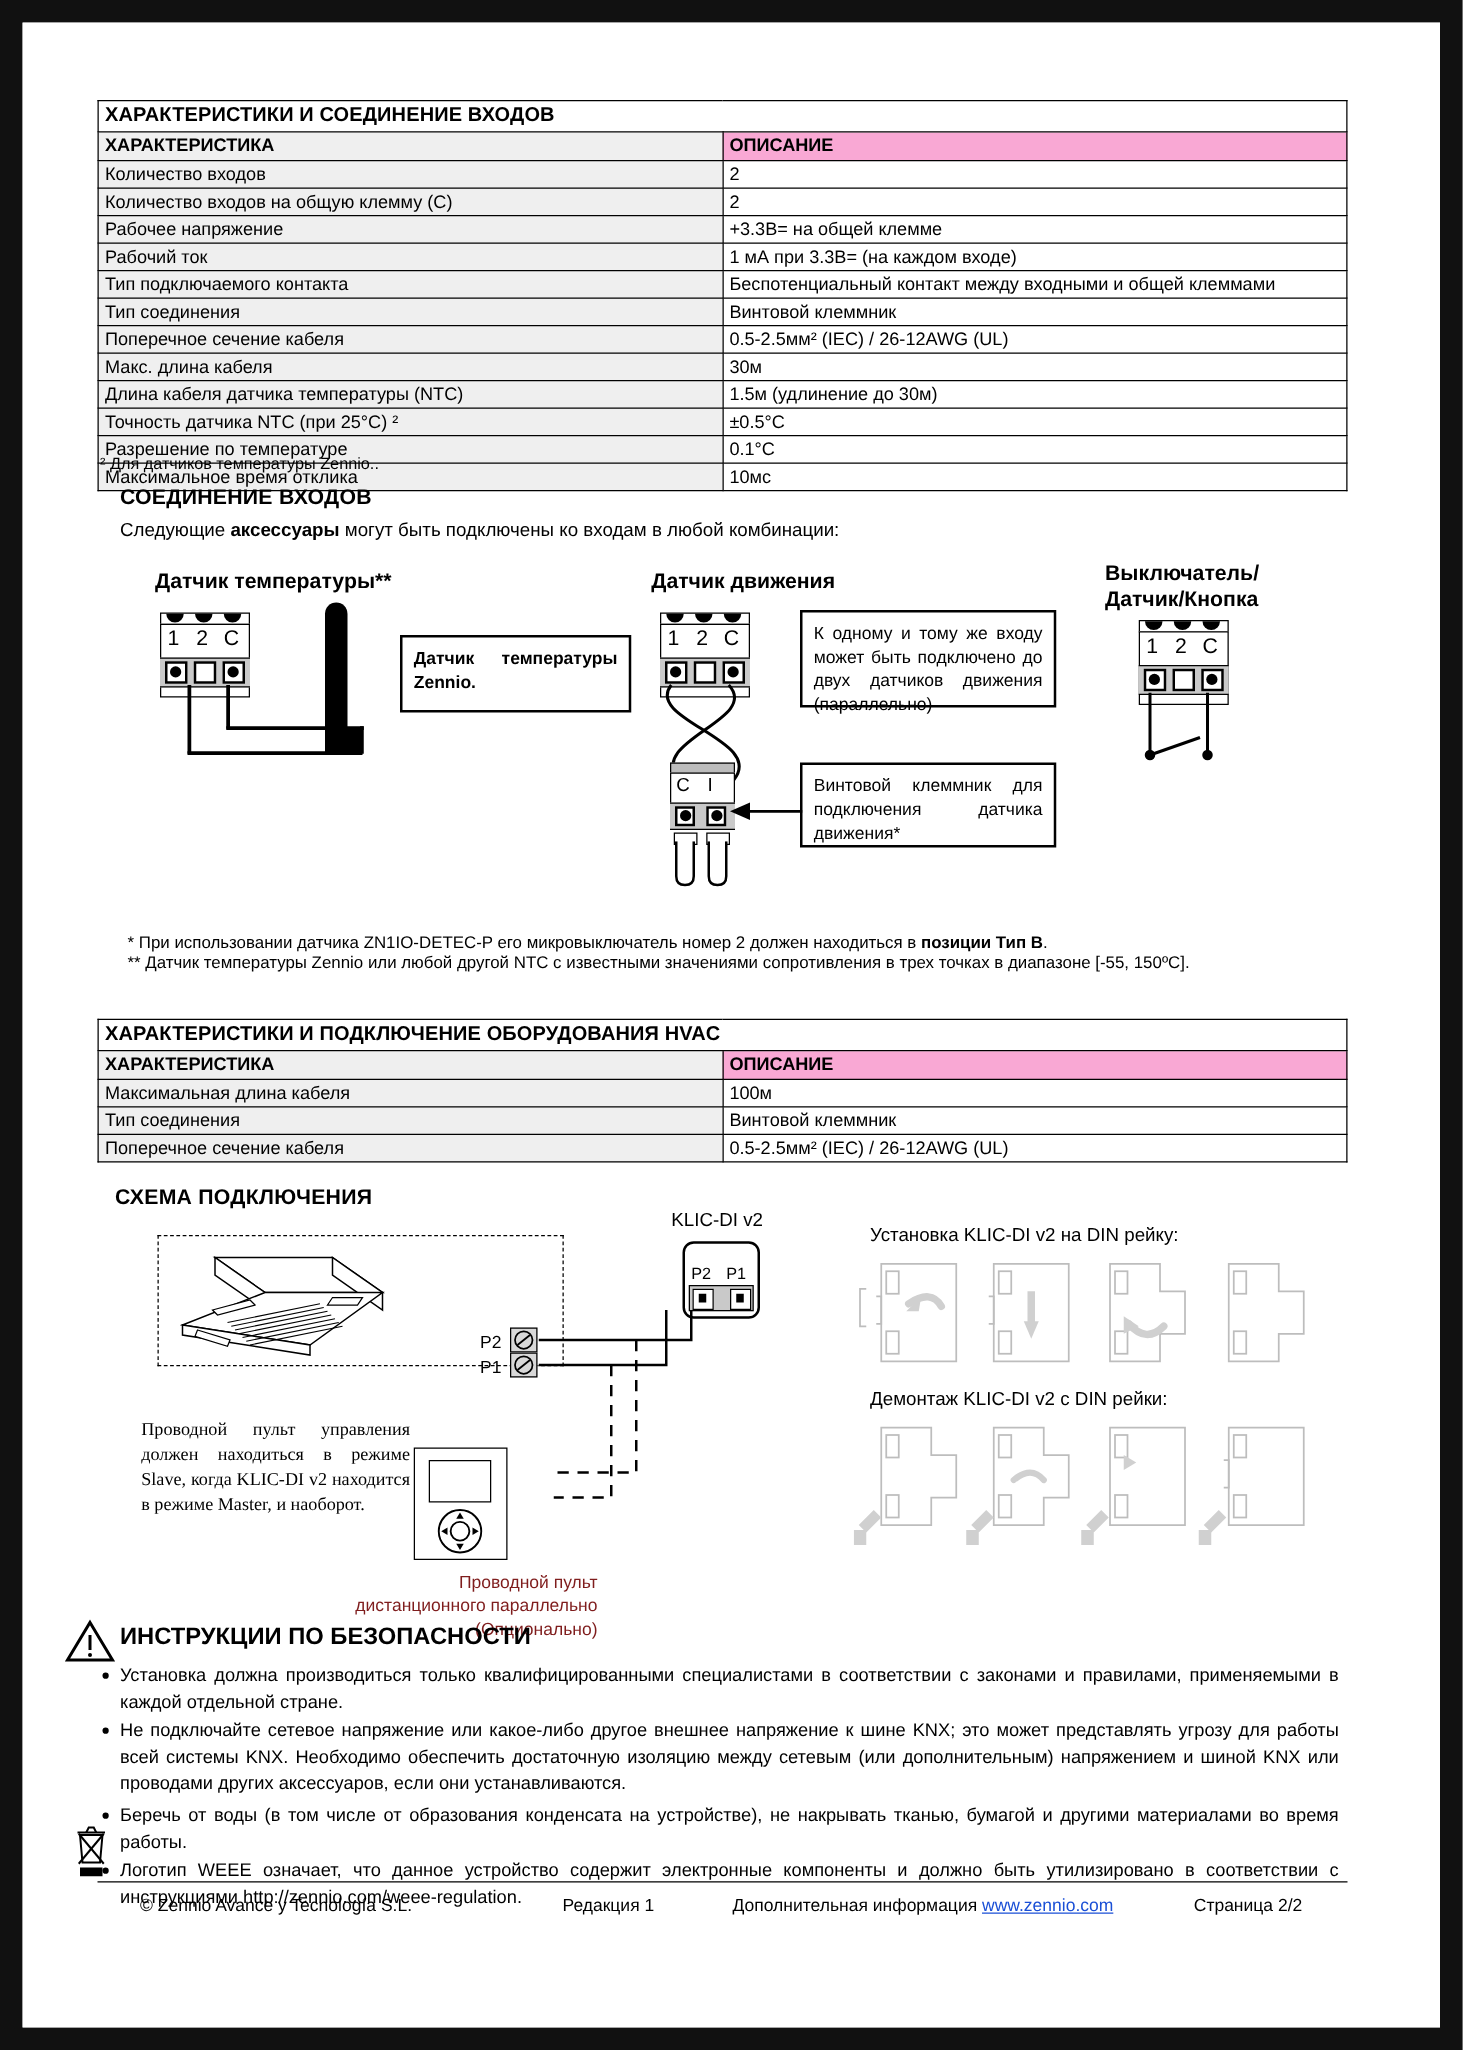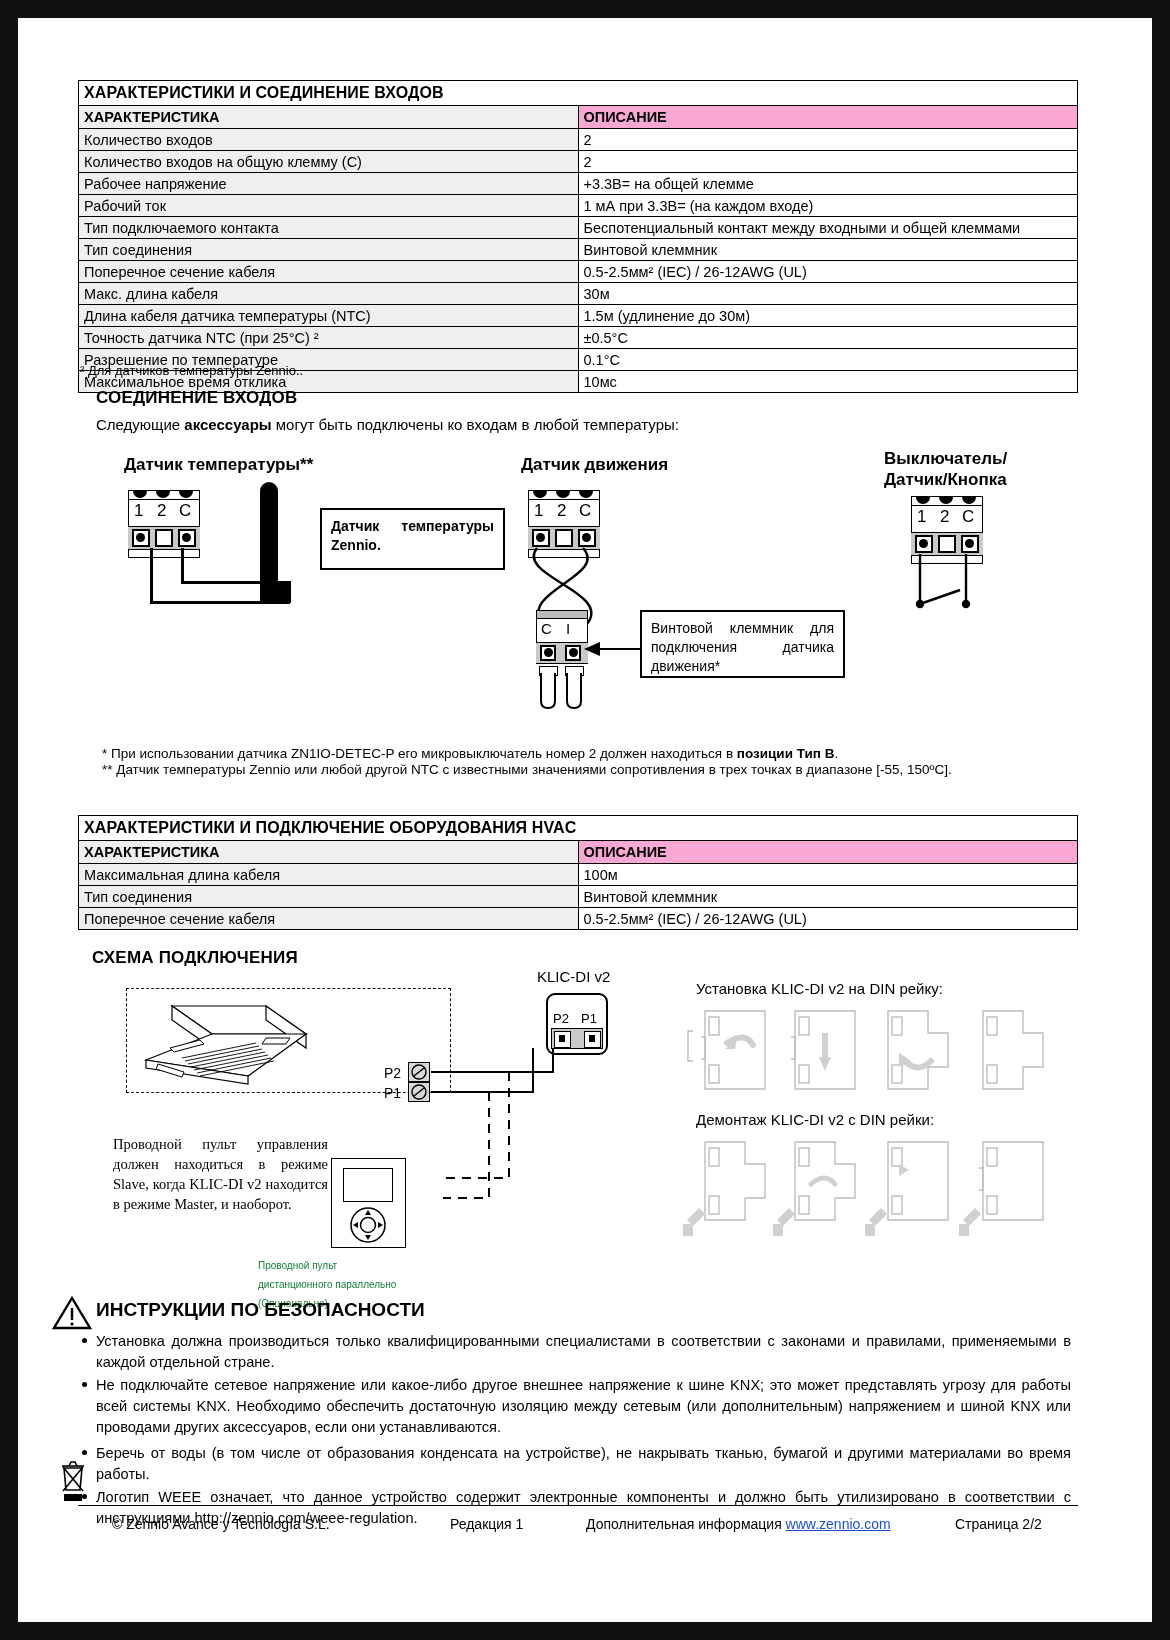--- a/index.html
+++ b/index.html
@@ -56,21 +56,21 @@
   
   .sidetxt{position:absolute;left:-22px;top:1395px;width:180px;transform:rotate(-90deg);
            transform-origin:left top;font-size:17px;color:#6d7a3a;letter-spacing:1px;font-weight:bold;}
 
   
   .dashbox{position:absolute;border:1.6px dashed #000;box-sizing:border-box;}
   .pbox{position:absolute;border:1.6px solid #000;background:#d8d8d8;box-sizing:border-box;}
   .rounded{position:absolute;border:2.2px solid #000;border-radius:9px;background:#fff;box-sizing:border-box;}
   .remote{position:absolute;border:1.8px solid #000;background:#fff;box-sizing:border-box;}
   .screen{position:absolute;border:1.8px solid #000;background:#fff;box-sizing:border-box;}
-  .cap-c{position:absolute;text-align:left;font-size:10px;line-height:19px;color:#15803d;}
+  .cap-c{position:absolute;text-align:right;font-size:14px;line-height:19px;color:#7f1d1d;}
   svg{display:block;}
 </style>
 </head>
 <body>
 
 <div class="page">
 <div class="sheet">
 
   <table class="spec" style="left:60px;top:62px;">
     <tbody>
@@ -129,21 +129,21 @@
             <td class="k">Максимальное время отклика</td>
             <td class="v">10мс</td>
           </tr>
   </tbody>
       </table>
 
   <div class="t" style="left:62px;top:345px;font-size:13px;">² Для датчиков температуры Zennio..</div>
 
   <div class="sec" style="left:78px;top:370px;">СОЕДИНЕНИЕ ВХОДОВ</div>
 
-  <div class="t" style="left:78px;top:398px;font-size:15px;"><span>Следующие </span><span class="b">аксессуары</span><span> могут быть подключены ко входам в любой температуры:</span></div>
+  <div class="t" style="left:78px;top:398px;font-size:15px;"><span>Следующие </span><span class="b">аксессуары</span><span> могут быть подключены ко входам в любой комбинации:</span></div>
 
   <div class="t b" style="left:106px;top:437px;font-size:17px;">Датчик температуры**</div>
 
   <div class="term" style="left:110px;top:472px;width:72px;height:68px;">
     <div class="cap"></div>
     <div class="notch" style="left:5px;"></div>
     <div class="notch" style="left:28px;"></div>
     <div class="notch" style="left:51px;"></div>
     <div class="body" style="height:59px;"></div>
     <div class="lbl" style="left:6px;top:11px;">1</div>
@@ -204,20 +204,21 @@
     <div class="dot" style="left:33px;top:38px;"></div>
     <div style="position:absolute;left:3px;top:56px;width:17px;height:8px;border:1.5px solid #000;background:#fff;"></div>
     <div style="position:absolute;left:29px;top:56px;width:17px;height:8px;border:1.5px solid #000;background:#fff;"></div>
   </div>
 
   <svg style="position:absolute;left:516px;top:655px;" width="58" height="38" viewBox="0 0 58 38">
     <path d="M7,0 L7,28 q0,7 7,7 q7,0 7,-7 L21,0" fill="#fff" stroke="#000" stroke-width="2"></path>
     <path d="M33,0 L33,28 q0,7 7,7 q7,0 7,-7 L47,0" fill="#fff" stroke="#000" stroke-width="2"></path>
   </svg>
 
+  <div class="callout" style="left:622px;top:470px;width:205px;height:78px;">К одному и тому же входу может быть подключено до двух датчиков движения (параллельно)</div>
   <div class="callout" style="left:622px;top:592px;width:205px;height:68px;">Винтовой клеммник для подключения датчика движения*</div>
 
   <svg style="position:absolute;left:566px;top:622px;" width="58" height="18" viewBox="0 0 58 18">
     <line x1="58" y1="9" x2="14" y2="9" stroke="#000" stroke-width="2.2"></line>
     <polygon points="0,9 16,2 16,16" fill="#000"></polygon>
   </svg>
 
   <div class="t b" style="left:866px;top:431px;font-size:17px;">Выключатель/</div>
   <div class="t b" style="left:866px;top:452px;font-size:17px;">Датчик/Кнопка</div>
 

